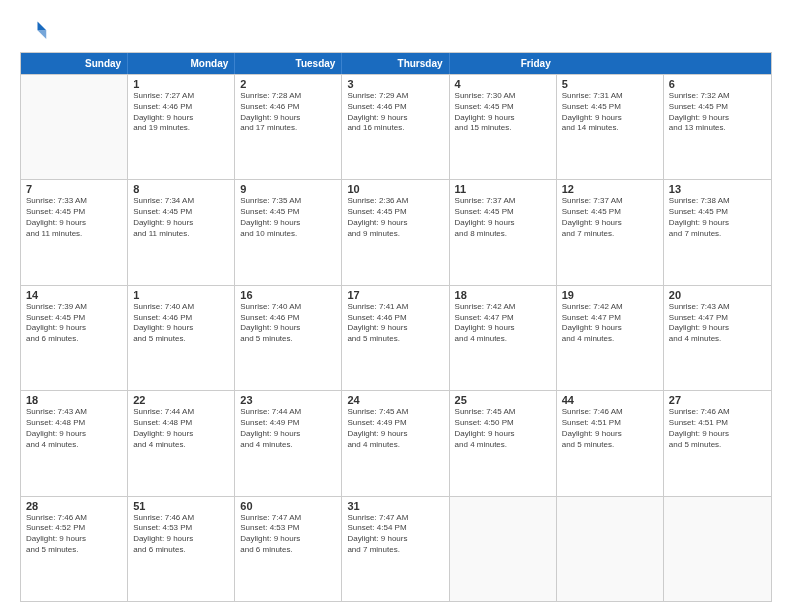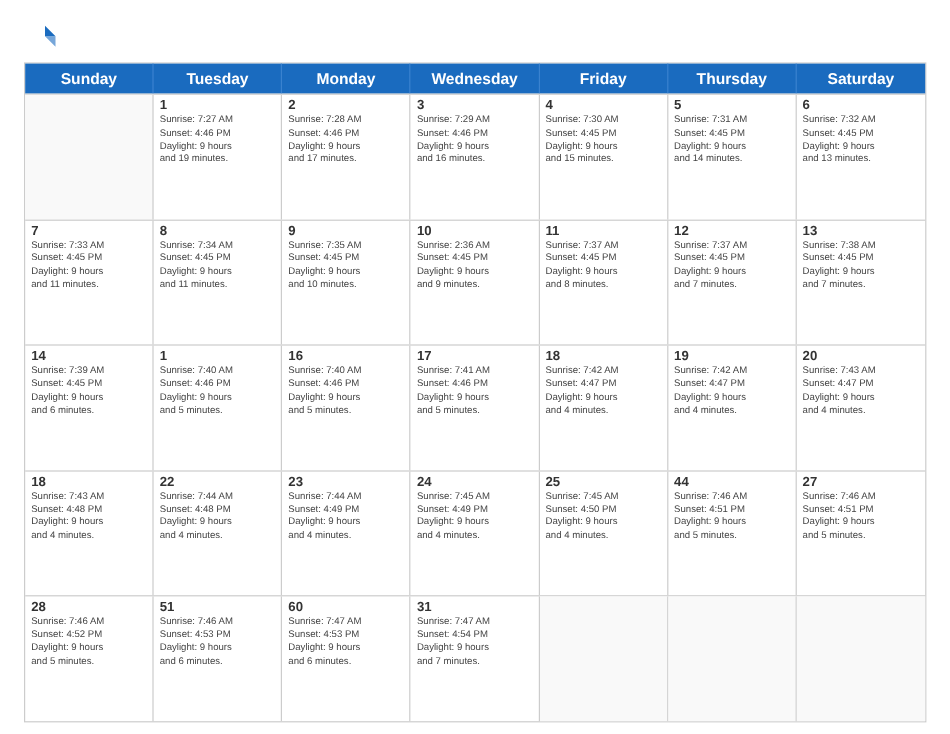--- a/index.html
+++ b/index.html
@@ -67,24 +67,24 @@
       flex-direction: column;
       border: 1px solid #ccc;
     }
     .cal-header {
       display: grid;
       grid-template-columns: repeat(7, 1fr);
       background: #1a6bbf;
     }
     .cal-header-cell {
       color: #fff;
-      font-size: 13px;
+      font-size: 10px;
       font-weight: bold;
       padding: 5px 6px;
-      text-align: center;
+      text-align: right;
       border-right: 1px solid #3a82cf;
     }
     .cal-header-cell:last-child {
       border-right: none;
     }
     .cal-body {
       flex: 1;
       display: flex;
       flex-direction: column;
     }
@@ -137,26 +137,24 @@
       </div>
     </div>
     <div class="title-block">
       <div class="month-title"></div>
       <div class="location"></div>
     </div>
   </div>
   <div class="calendar">
     <div class="cal-header" id="cal-header">
         <div class="cal-header-cell">Sunday</div>
+        <div class="cal-header-cell">Monday</div>
         <div class="cal-header-cell">Tuesday</div>
-        <div class="cal-header-cell">Monday</div>
-        <div class="cal-header-cell">Wednesday</div>
+        <div class="cal-header-cell">Thursday</div>
         <div class="cal-header-cell">Friday</div>
-        <div class="cal-header-cell">Thursday</div>
-        <div class="cal-header-cell">Saturday</div>
       </div>
     <div class="cal-body" id="cal-body">
         <div class="cal-row">
           <div class="cal-cell empty"></div>
           <div class="cal-cell">
             <div class="day-num">1</div>
             <div class="cell-line">Sunrise: 7:27 AM</div>
             <div class="cell-line">Sunset: 4:46 PM</div>
             <div class="cell-line">Daylight: 9 hours</div>
             <div class="cell-line">and 19 minutes.</div>

